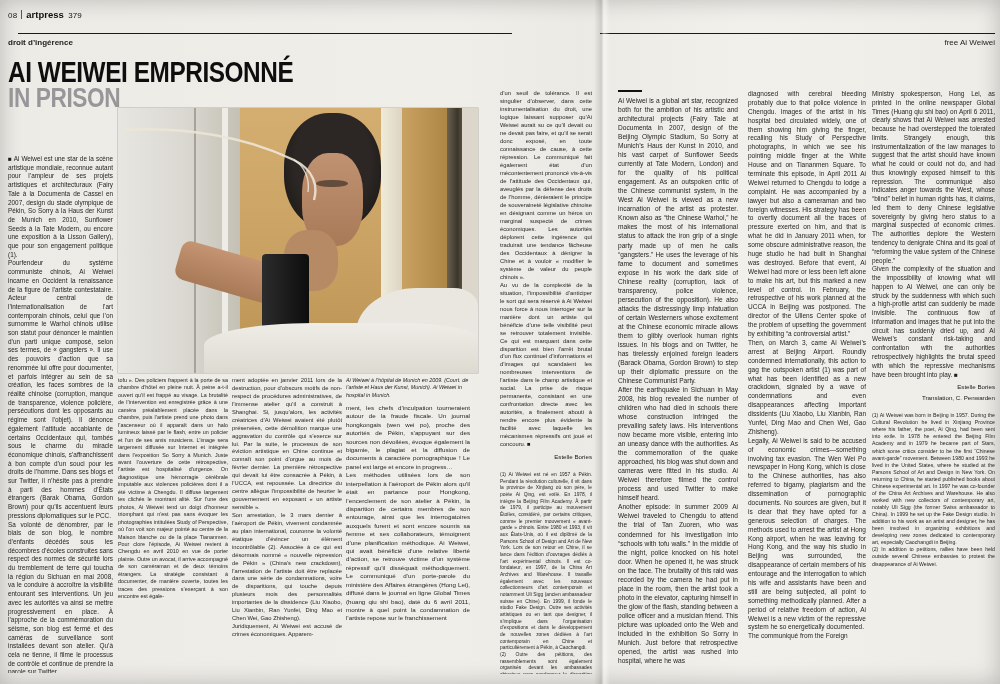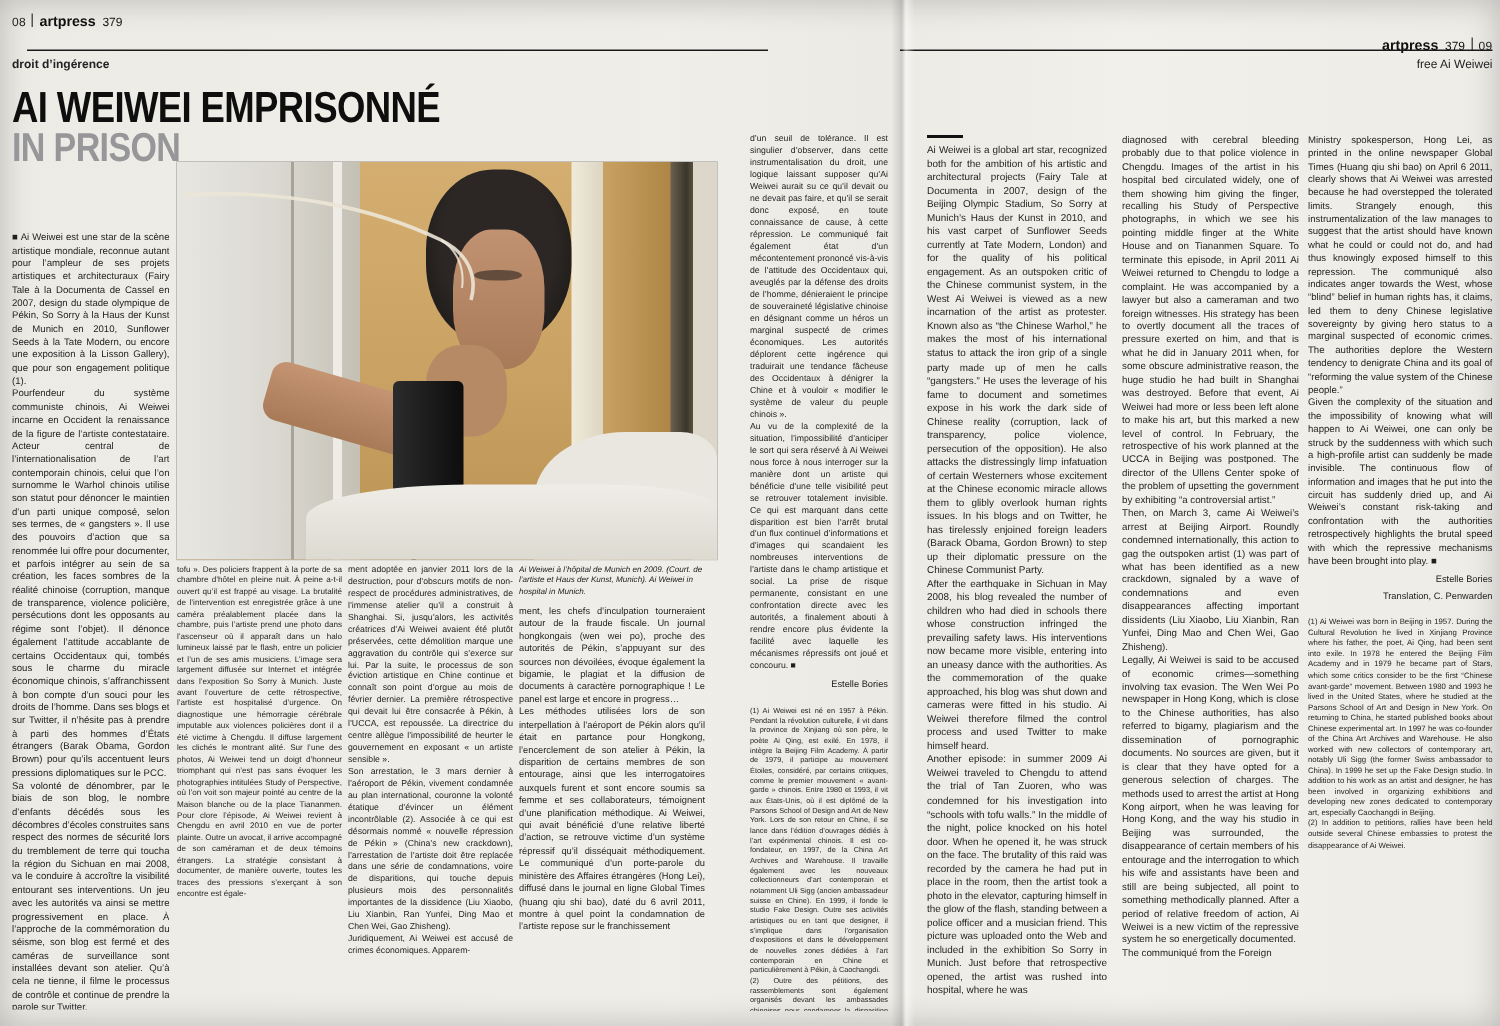--- a/index.html
+++ b/index.html
@@ -83,24 +83,20 @@
 
 <div id="spread">
 
   <div id="lp-header">
     <span class="hdr-small">08</span><span class="vbar"></span><span class="brand">artpress</span>
     <span class="issue">379</span>
   </div>
   <div class="hrule" style="left:18px;top:33px;width:494px;"></div>
   <div id="lp-rubric">droit d’ingérence</div>
 
-  <div id="rp-header">
-    <span class="brand">artpress</span>
-    <span class="issue">379</span><span class="vbar"></span><span class="hdr-small">09</span>
-  </div>
   <div class="hrule" style="left:600px;top:33px;width:395px;"></div>
   <div id="rp-rubric">free Ai Weiwei</div>
 
   <div id="title1">AI WEIWEI EMPRISONNÉ</div>
   <div id="title2">IN PRISON</div>
 
   <div id="photo">
     <div class="ph-left-wall"></div>
     <div class="ph-seam1"></div>
     <div class="ph-seam2"></div>

